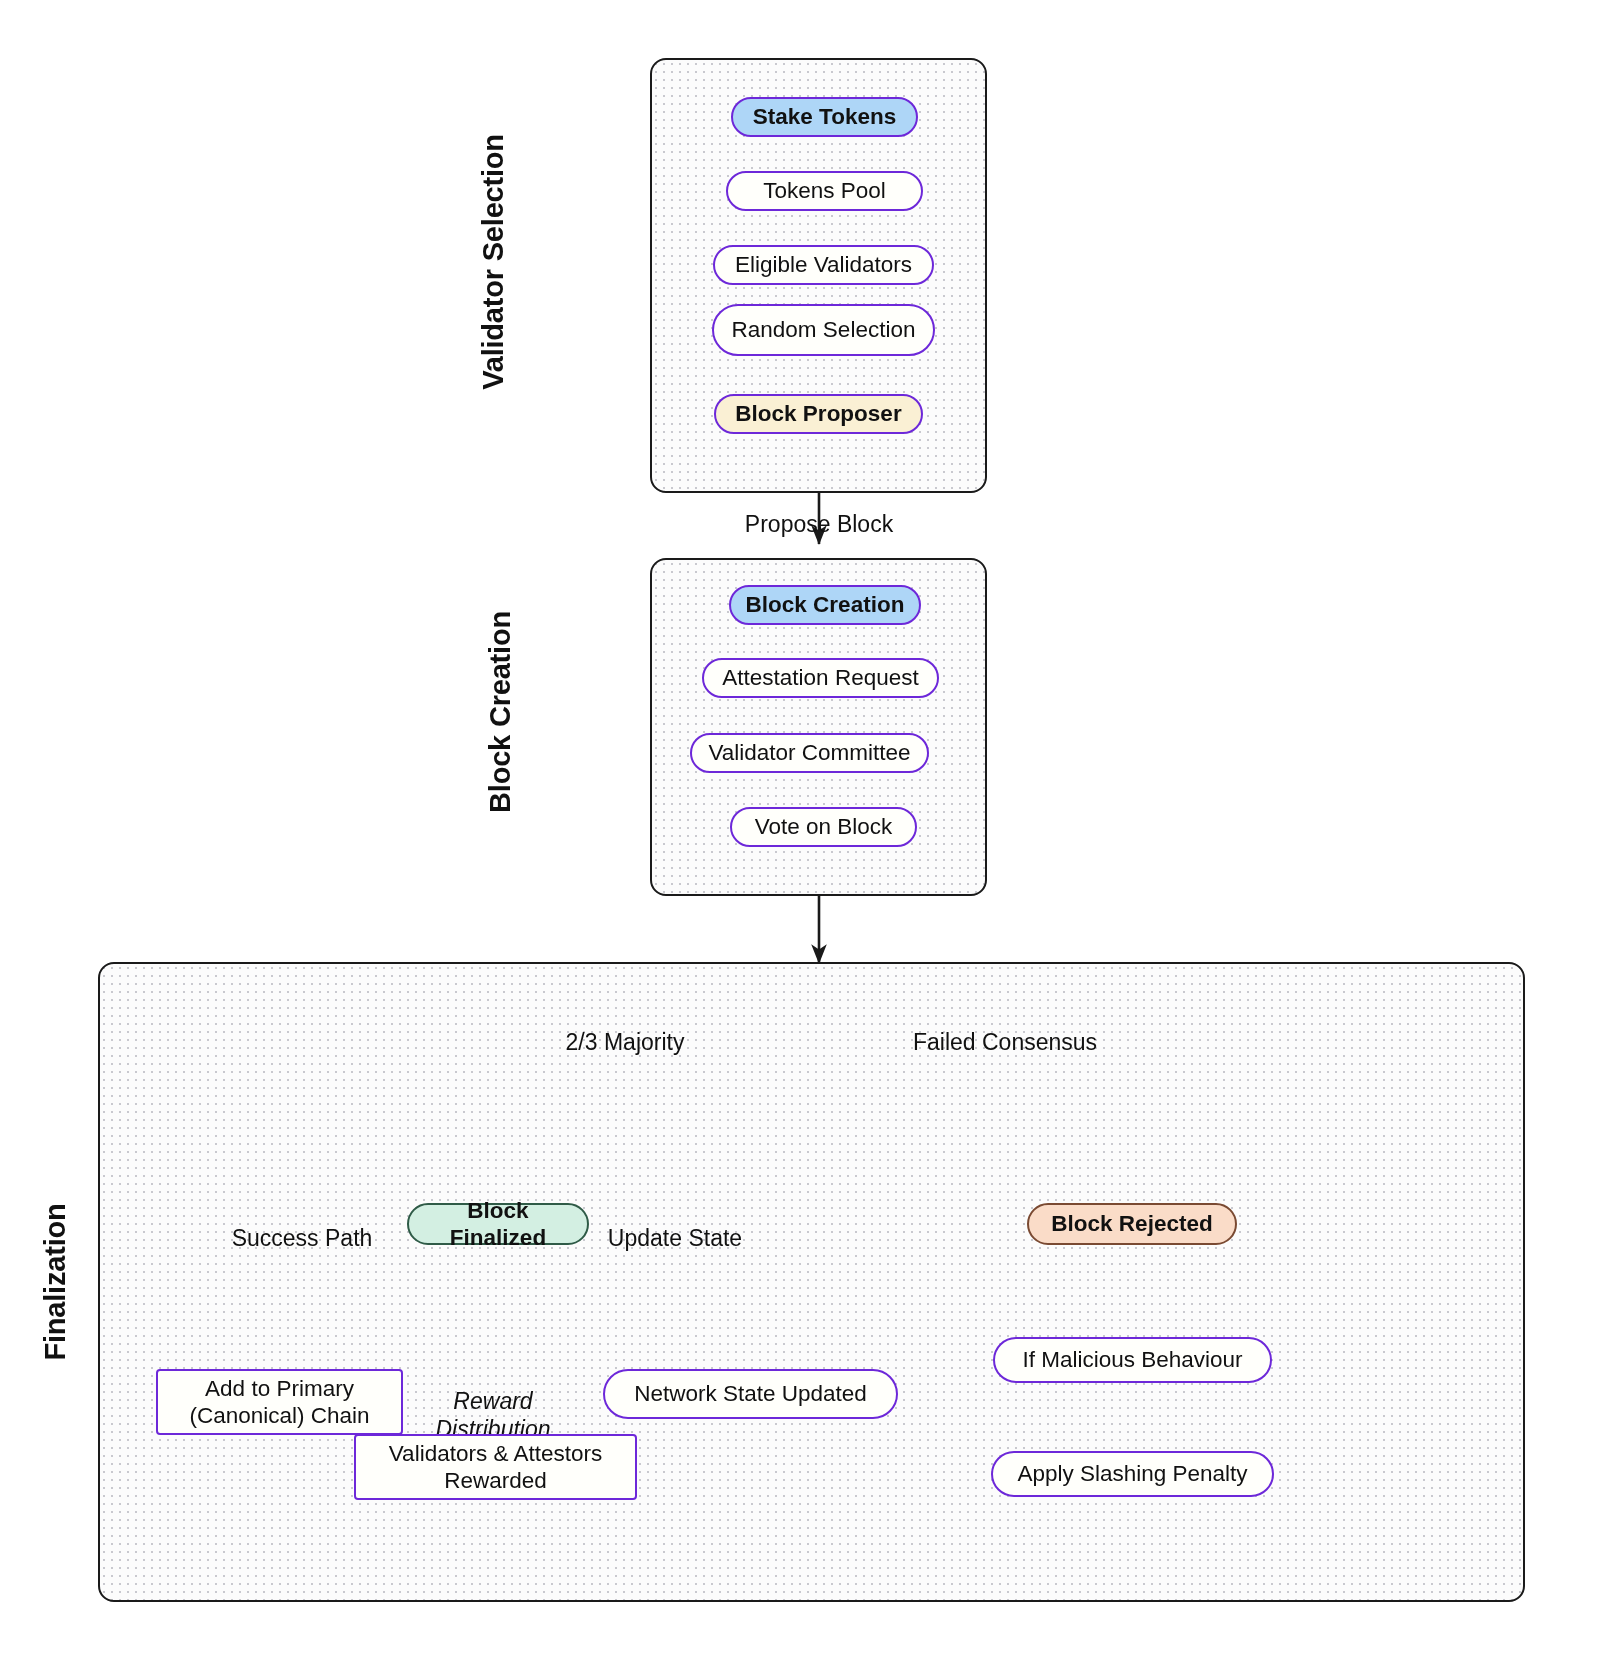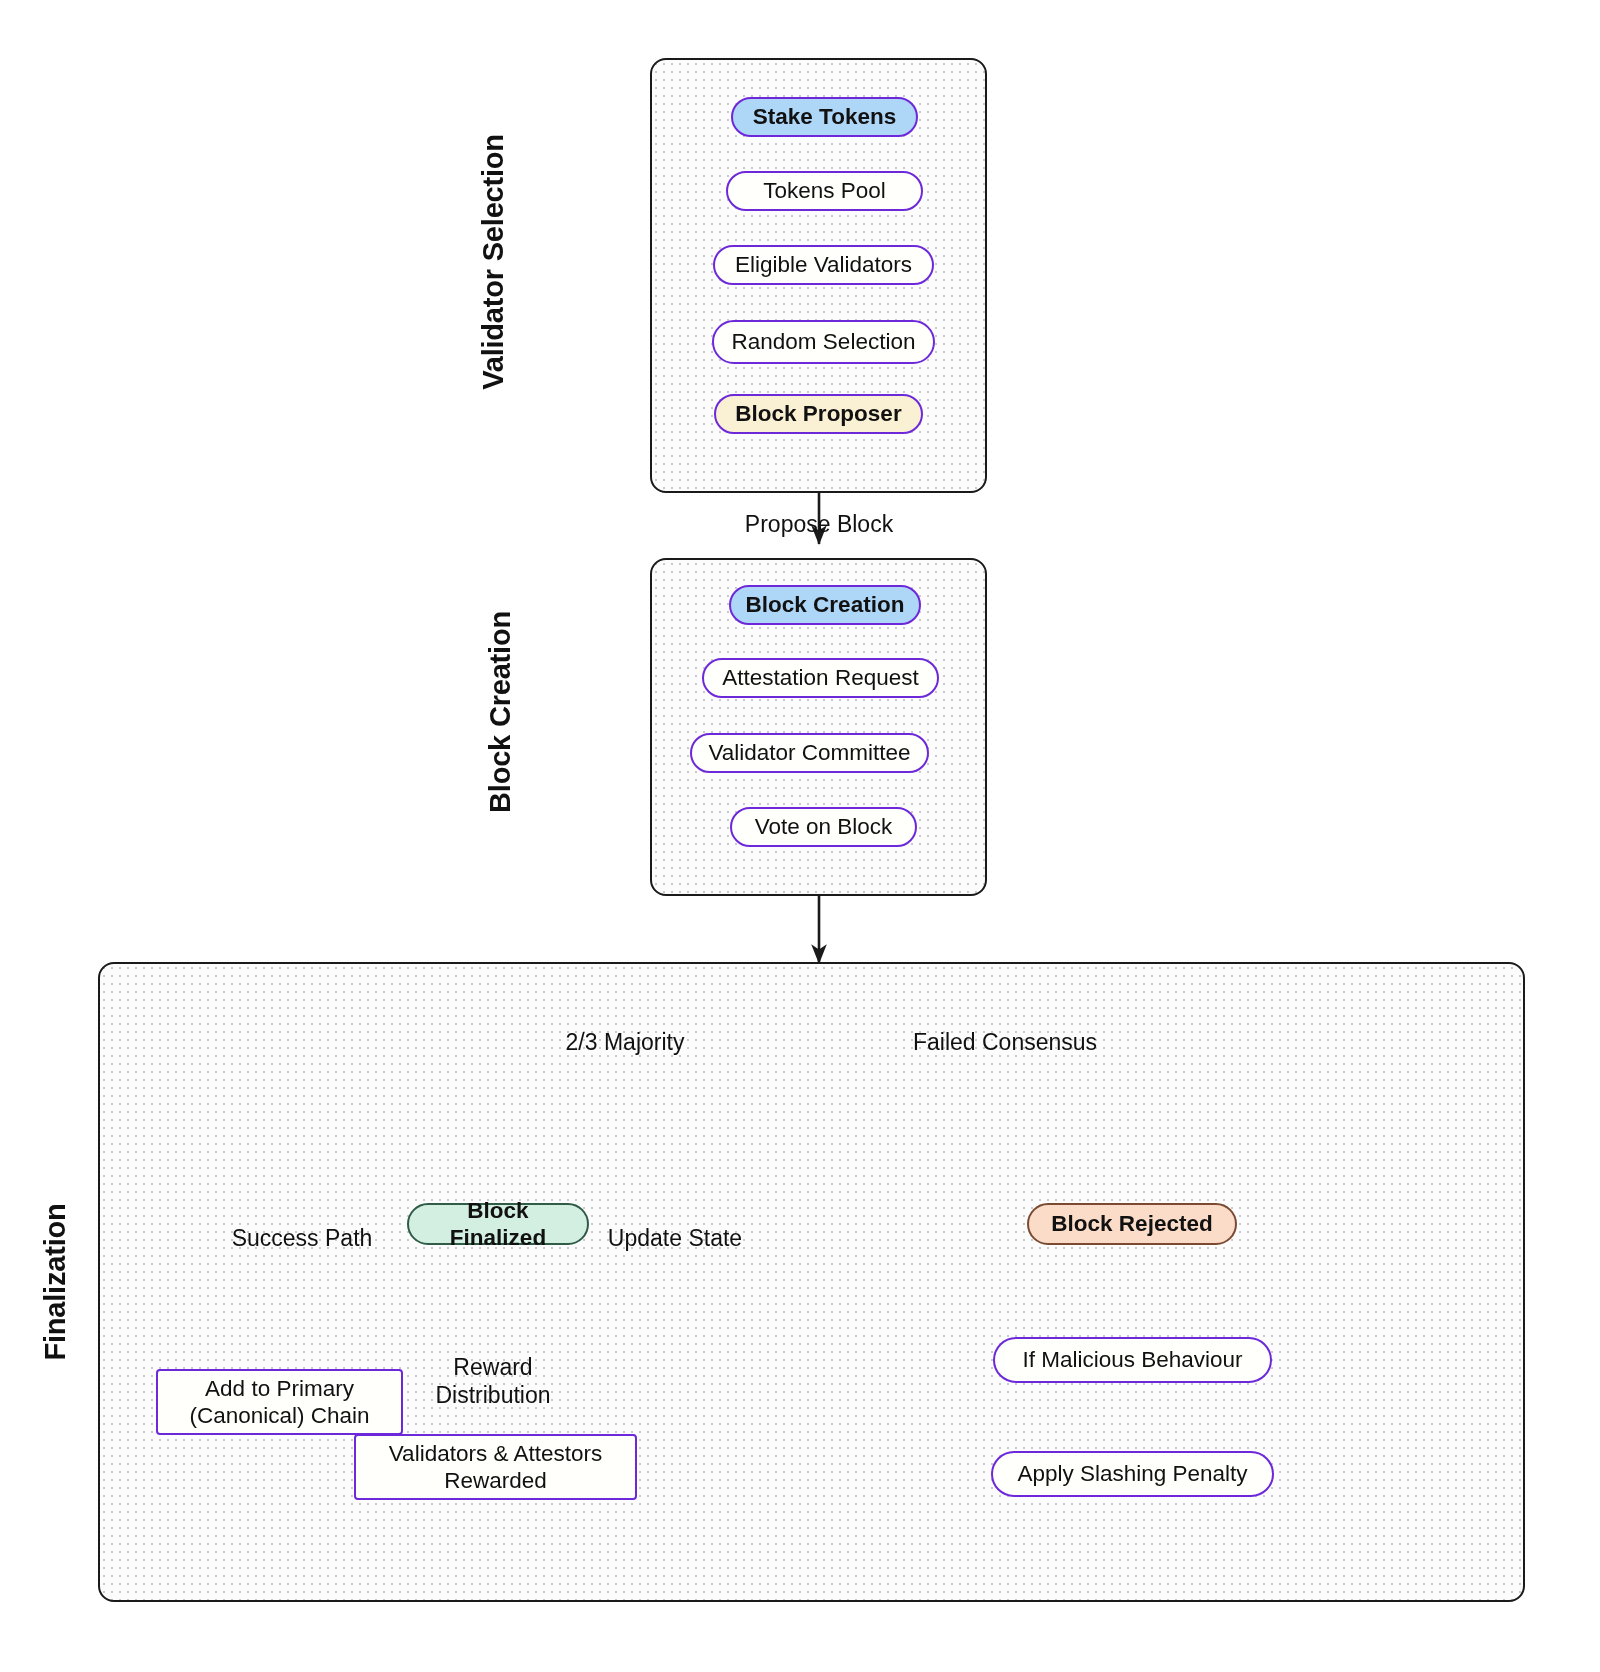--- a/index.html
+++ b/index.html
@@ -149,21 +149,21 @@
 
   <div class="node accent" style="left:731px; top:97px; width:187px; height:40px; background:#aed6f7;">
     <span>Stake Tokens</span>
   </div>
   <div class="node" style="left:726px; top:171px; width:197px; height:40px;">
     <span>Tokens Pool</span>
   </div>
   <div class="node" style="left:713px; top:245px; width:221px; height:40px;">
     <span>Eligible Validators</span>
   </div>
-  <div class="node" style="left:712px; top:320px; width:223px; height:44px;">
+  <div class="node" style="left:712px; top:304px; width:223px; height:52px;">
     <span>Random Selection</span>
   </div>
   <div class="node accent" style="left:714px; top:394px; width:209px; height:40px; background:#faf0d4;">
     <span>Block Proposer</span>
   </div>
 
   <div class="edge-label" style="left:819px; top:525px; transform: translate(-50%,-50%);">Propose Block</div>
 
   <div class="subgraph-box" style="left:650px; top:558px; width:337px; height:338px;"></div>
   <div class="subgraph-label" style="left:500px; top:712px; transform: translate(-50%,-50%) rotate(-90deg);">Block Creation</div>
@@ -190,31 +190,34 @@
 
   <div class="node accent" style="left:407px; top:1203px; width:182px; height:42px; background:#d3efe2; border-color:#2f5b47;">
     <span>Block Finalized</span>
   </div>
   <div class="node accent" style="left:1027px; top:1203px; width:210px; height:42px; background:#fadcc8; border-color:#7a4a32;">
     <span>Block Rejected</span>
   </div>
 
   <div class="edge-label" style="left:302px; top:1239px; transform: translate(-50%,-50%);">Success Path</div>
   <div class="edge-label" style="left:675px; top:1239px; transform: translate(-50%,-50%);">Update State</div>
-  <div class="edge-label" style="left:493px; top:1382px; transform: translate(-50%,-50%);">Reward
+  <div class="edge-label" style="left:493px; top:1416px; transform: translate(-50%,-50%); font-style: italic;">Reward
 Distribution</div>
 
   <div class="node multiline" style="left:156px; top:1369px; width:247px; height:66px;">
     <span>Add to Primary
 (Canonical) Chain</span>
   </div>
   <div class="node multiline" style="left:354px; top:1434px; width:283px; height:66px;">
     <span>Validators &amp; Attestors
 Rewarded</span>
   </div>
+  <div class="node" style="left:603px; top:1369px; width:295px; height:50px;">
+    <span>Network State Updated</span>
+  </div>
   <div class="node" style="left:993px; top:1337px; width:279px; height:46px;">
     <span>If Malicious Behaviour</span>
   </div>
   <div class="node" style="left:991px; top:1451px; width:283px; height:46px;">
     <span>Apply Slashing Penalty</span>
   </div>
 
 </div>
 
 </body></html>

